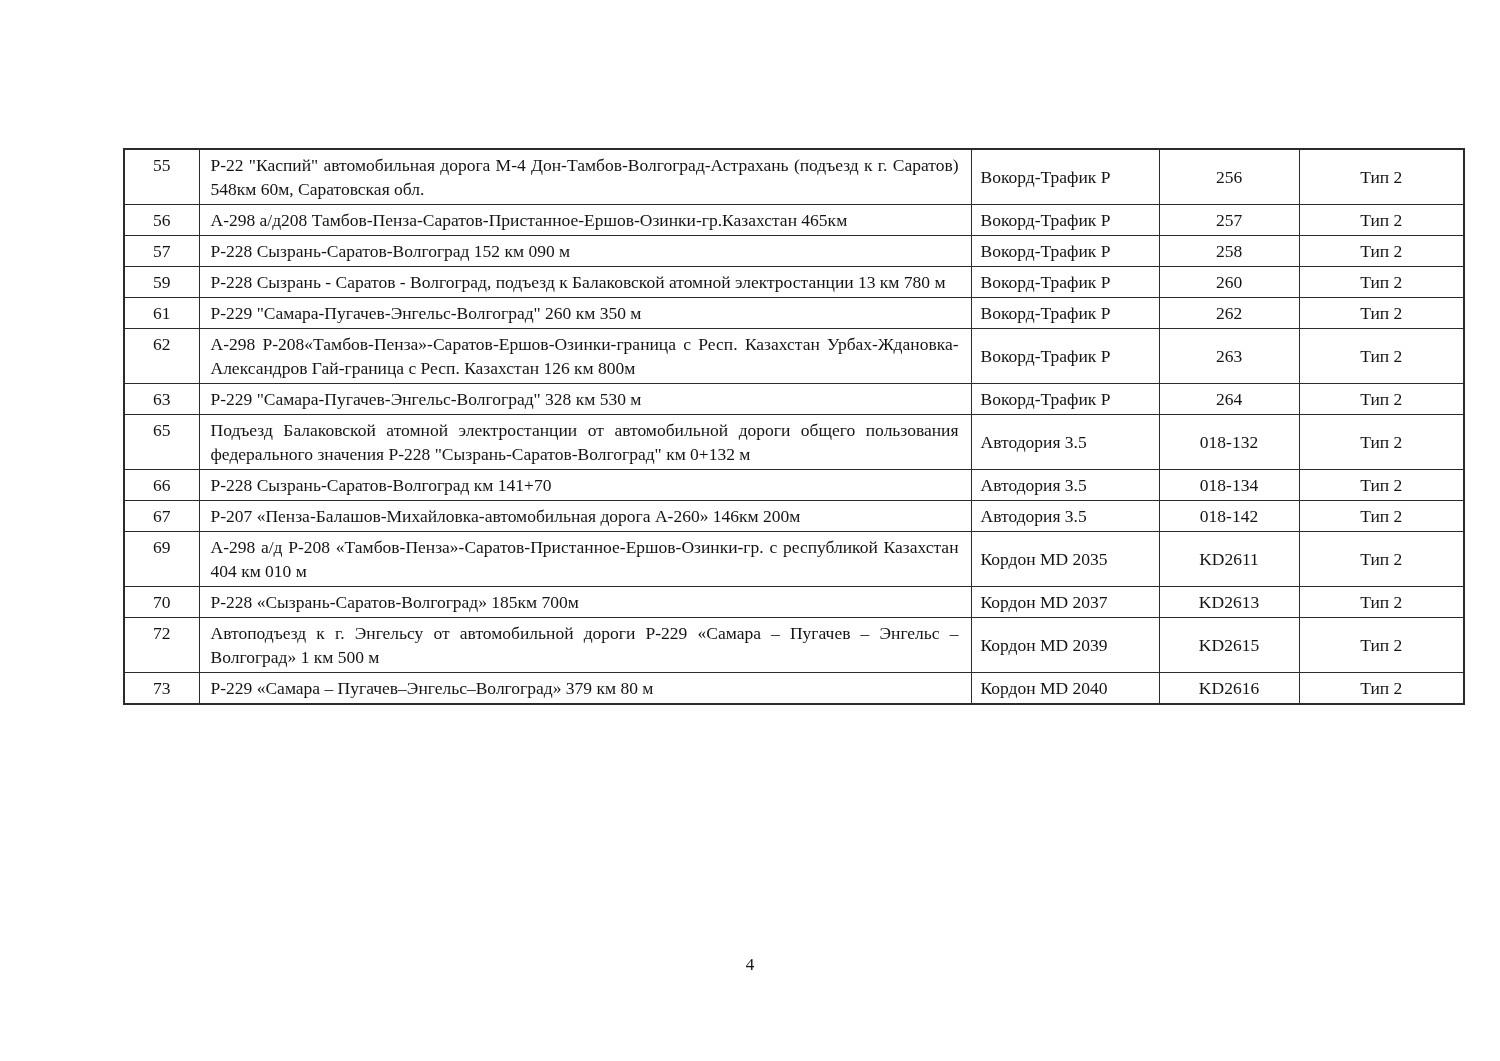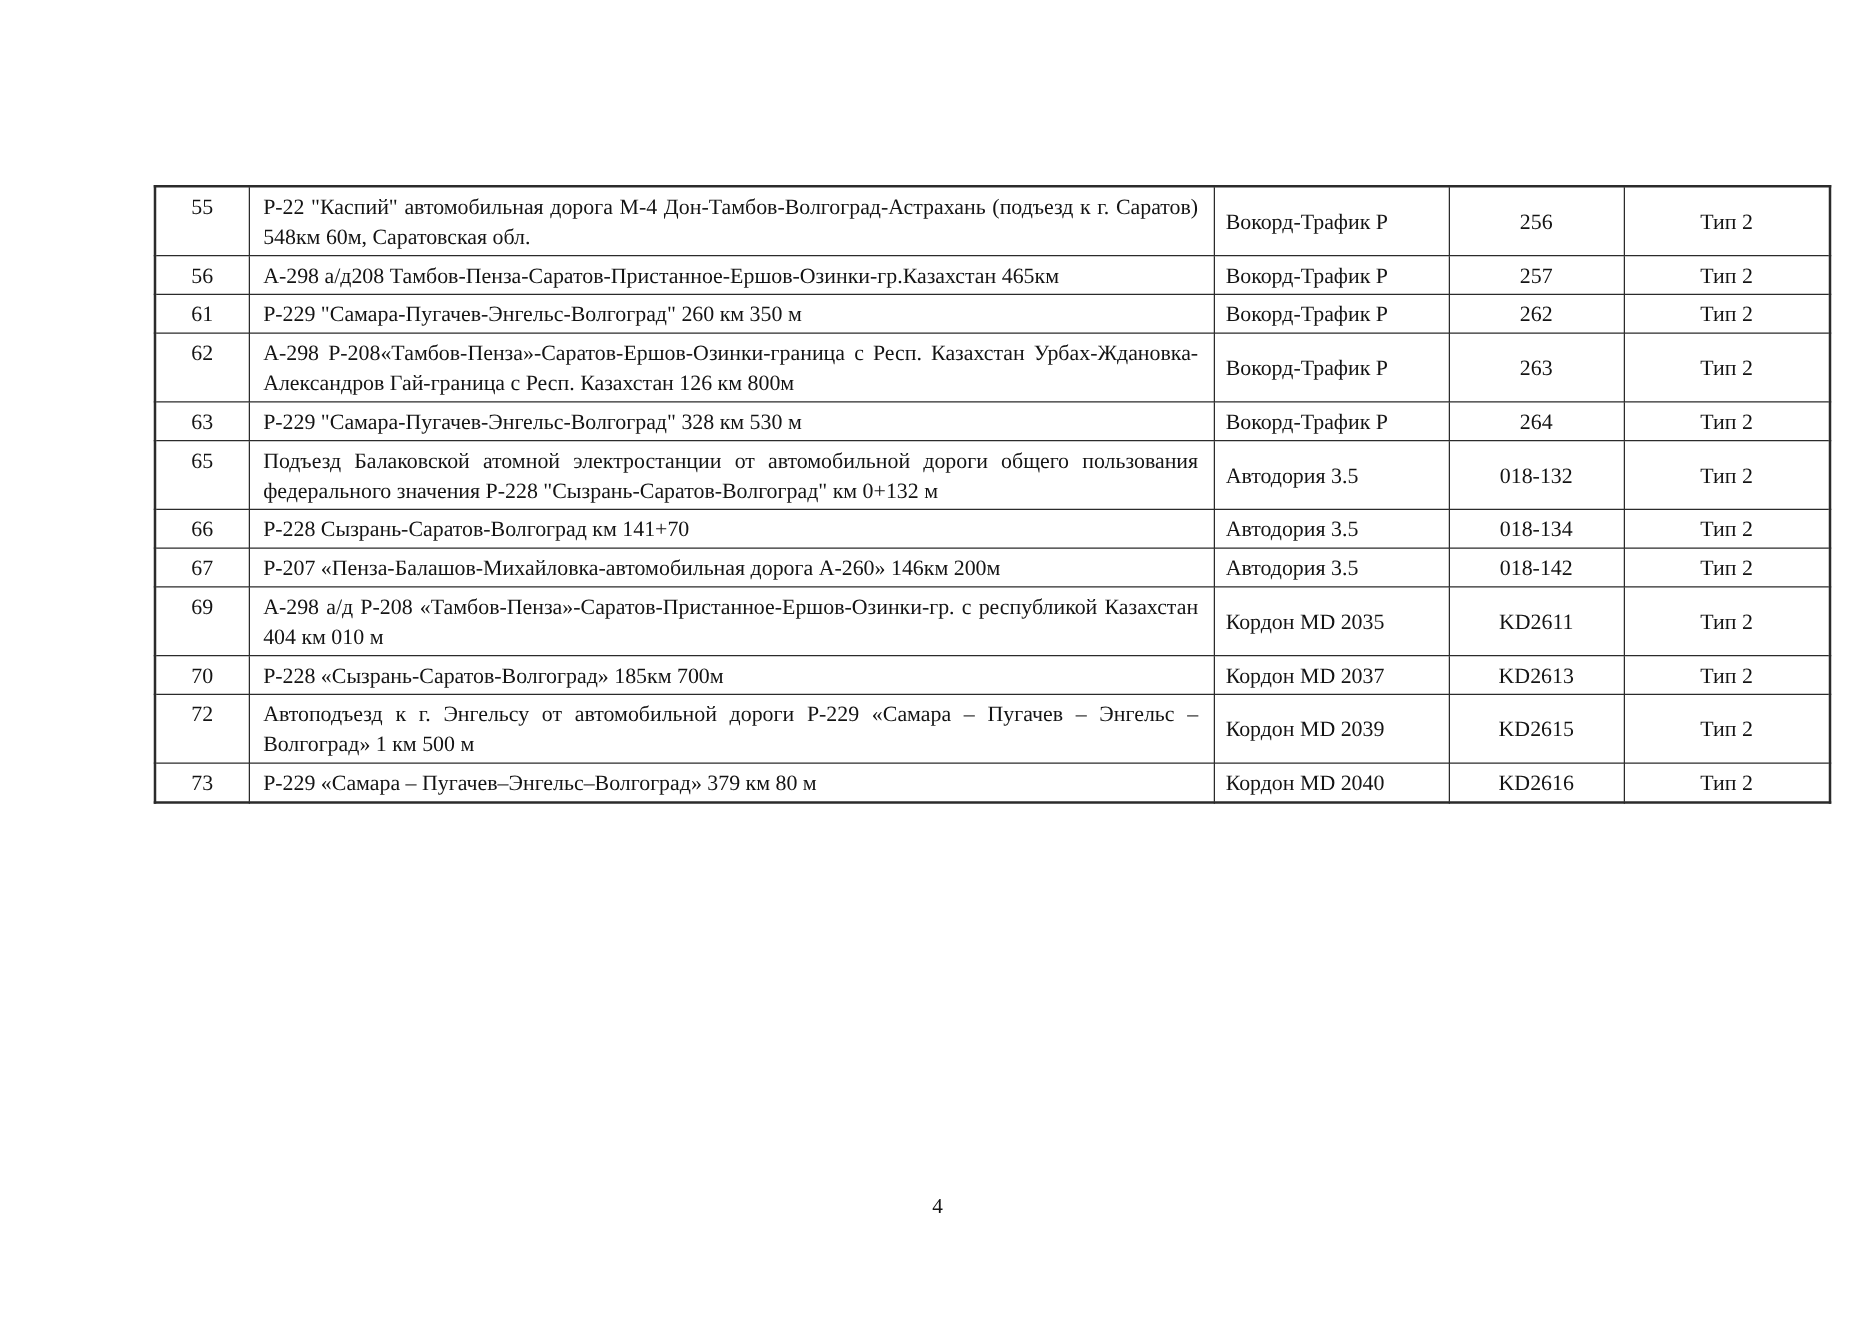--- a/index.html
+++ b/index.html
@@ -100,20 +100,34 @@
           <td class="type">Тип 2</td>
         </tr>
         <tr>
           <td class="num">56</td>
           <td class="desc"><span>А-298 а/д208 Тамбов-Пенза-Саратов-Пристанное-Ершов-Озинки-гр.Казахстан 465км</span></td>
           <td class="device">Вокорд-Трафик Р</td>
           <td class="code">257</td>
           <td class="type">Тип 2</td>
         </tr>
         <tr>
+          <td class="num">57</td>
+          <td class="desc"><span>Р-228 Сызрань-Саратов-Волгоград 152 км 090 м</span></td>
+          <td class="device">Вокорд-Трафик Р</td>
+          <td class="code">258</td>
+          <td class="type">Тип 2</td>
+        </tr>
+        <tr>
+          <td class="num">59</td>
+          <td class="desc"><span>Р-228 Сызрань - Саратов - Волгоград, подъезд к Балаковской атомной электростанции 13 км 780 м</span></td>
+          <td class="device">Вокорд-Трафик Р</td>
+          <td class="code">260</td>
+          <td class="type">Тип 2</td>
+        </tr>
+        <tr>
           <td class="num">61</td>
           <td class="desc"><span>Р-229 "Самара-Пугачев-Энгельс-Волгоград" 260 км 350 м</span></td>
           <td class="device">Вокорд-Трафик Р</td>
           <td class="code">262</td>
           <td class="type">Тип 2</td>
         </tr>
         <tr>
           <td class="num">62</td>
           <td class="desc"><span>А-298 Р-208«Тамбов-Пенза»-Саратов-Ершов-Озинки-граница с Респ. Казахстан Урбах-Ждановка-Александров Гай-граница с Респ. Казахстан 126 км 800м</span></td>
           <td class="device">Вокорд-Трафик Р</td>

